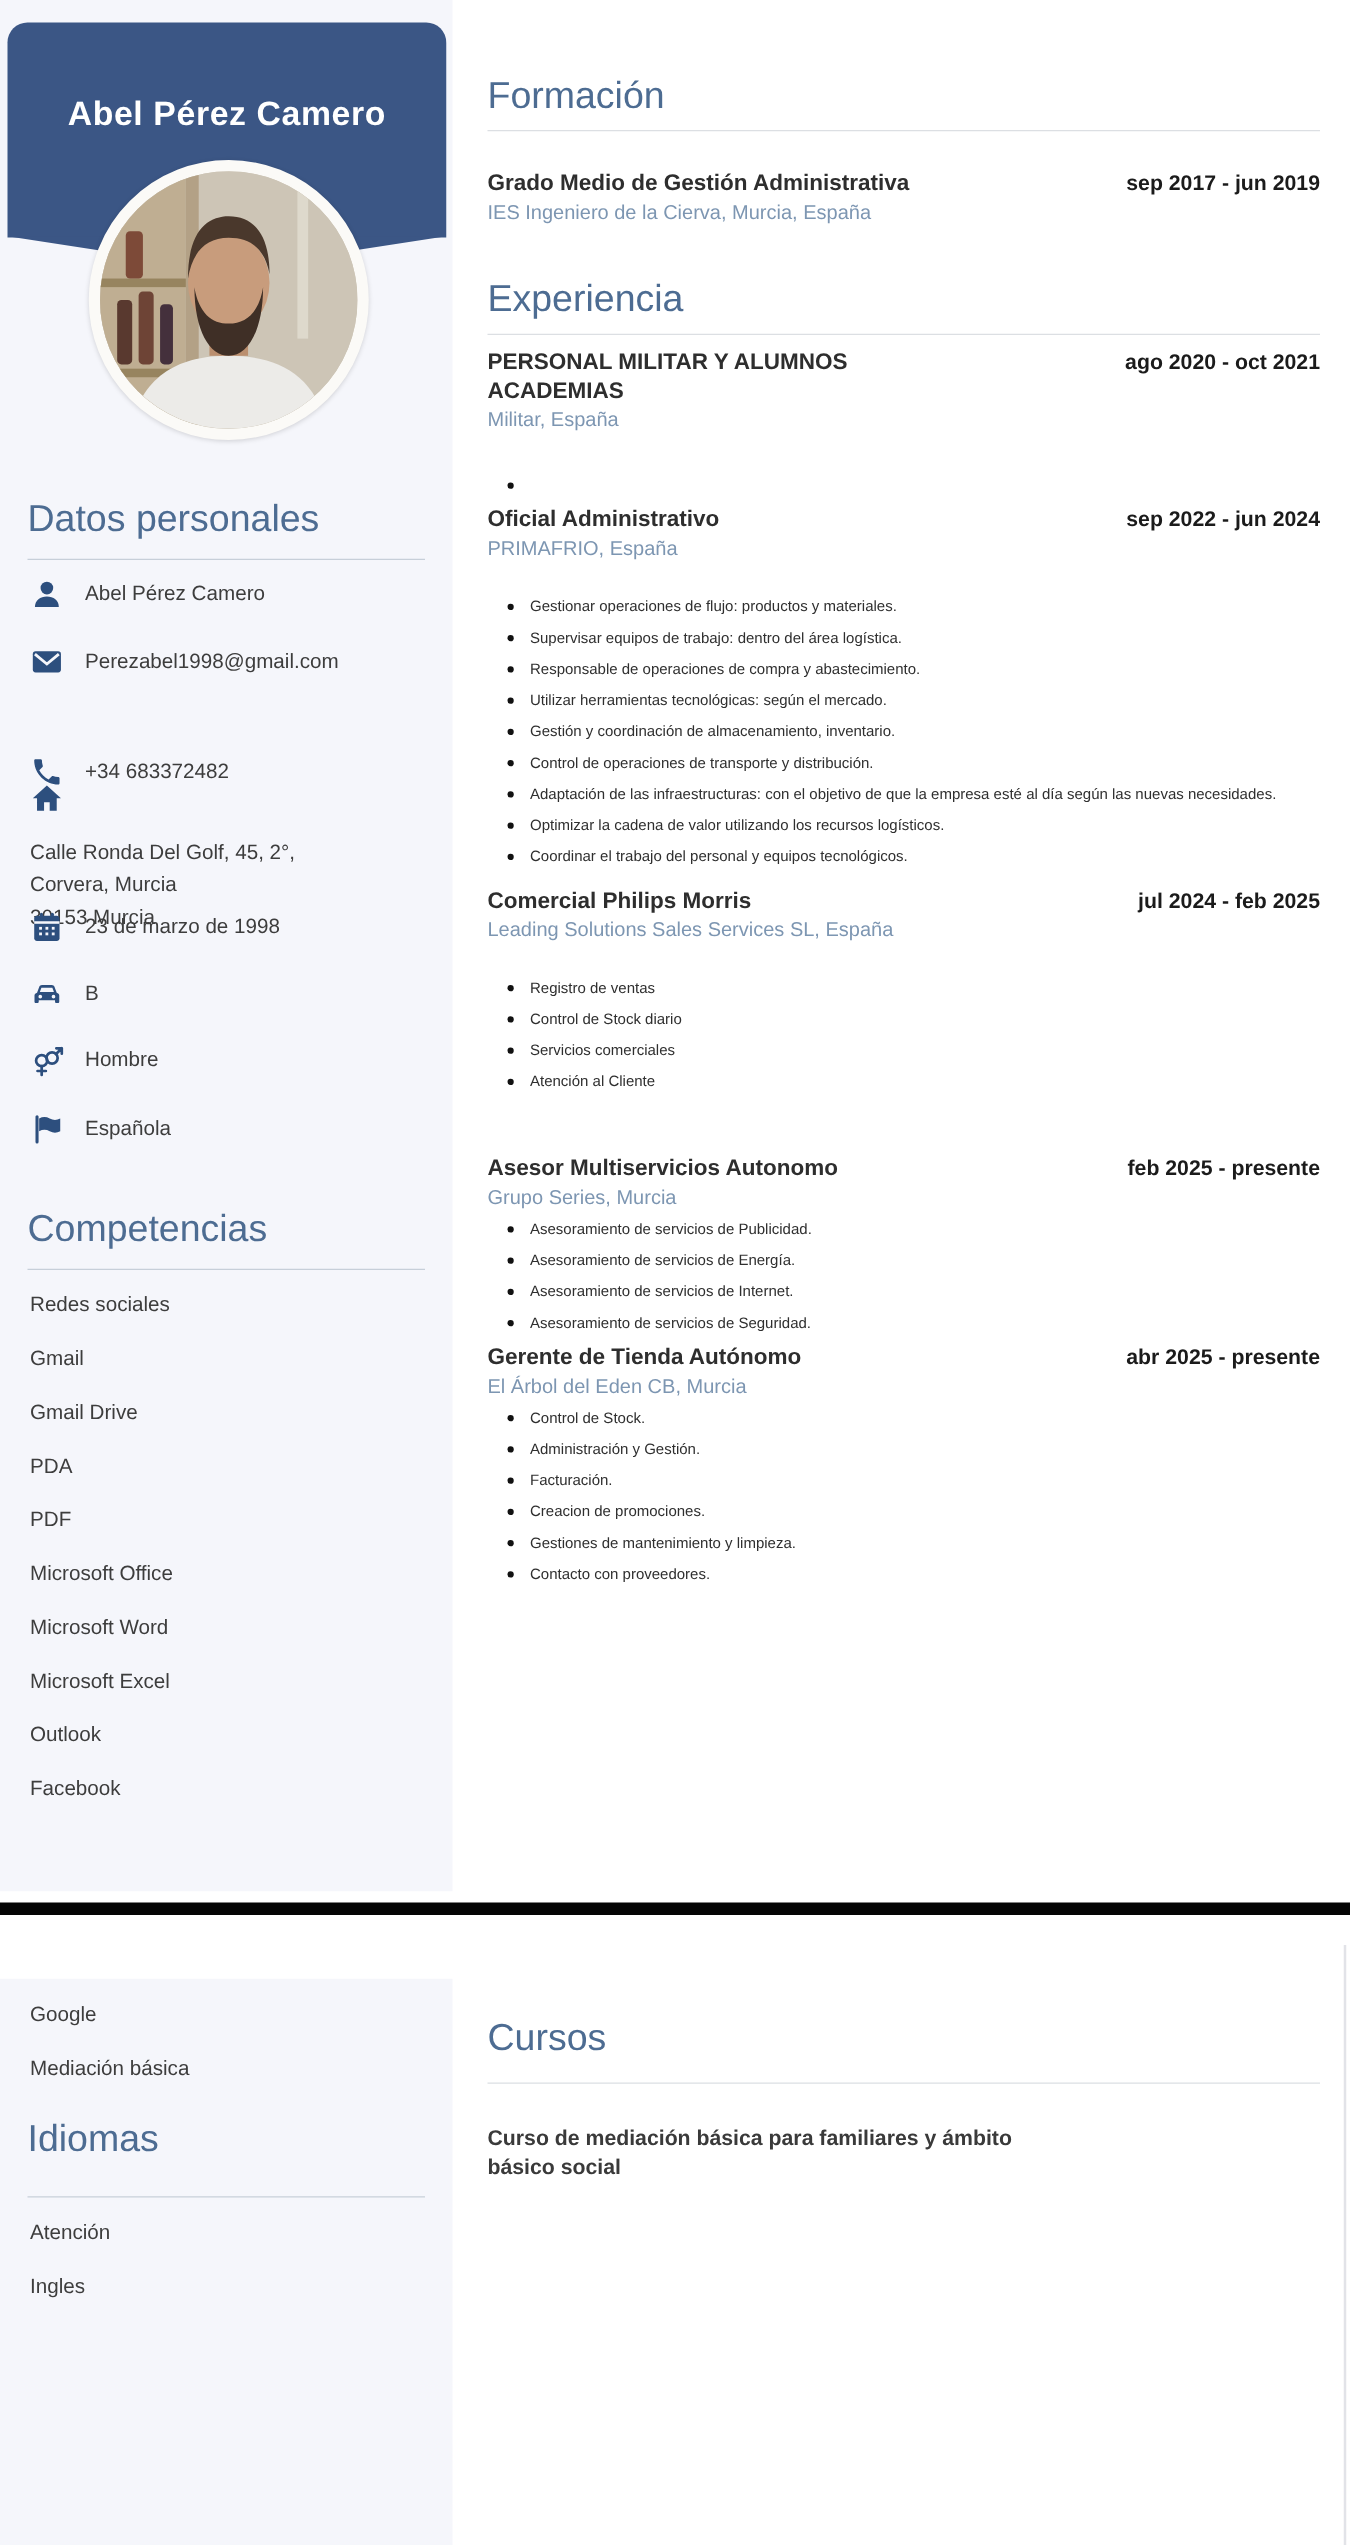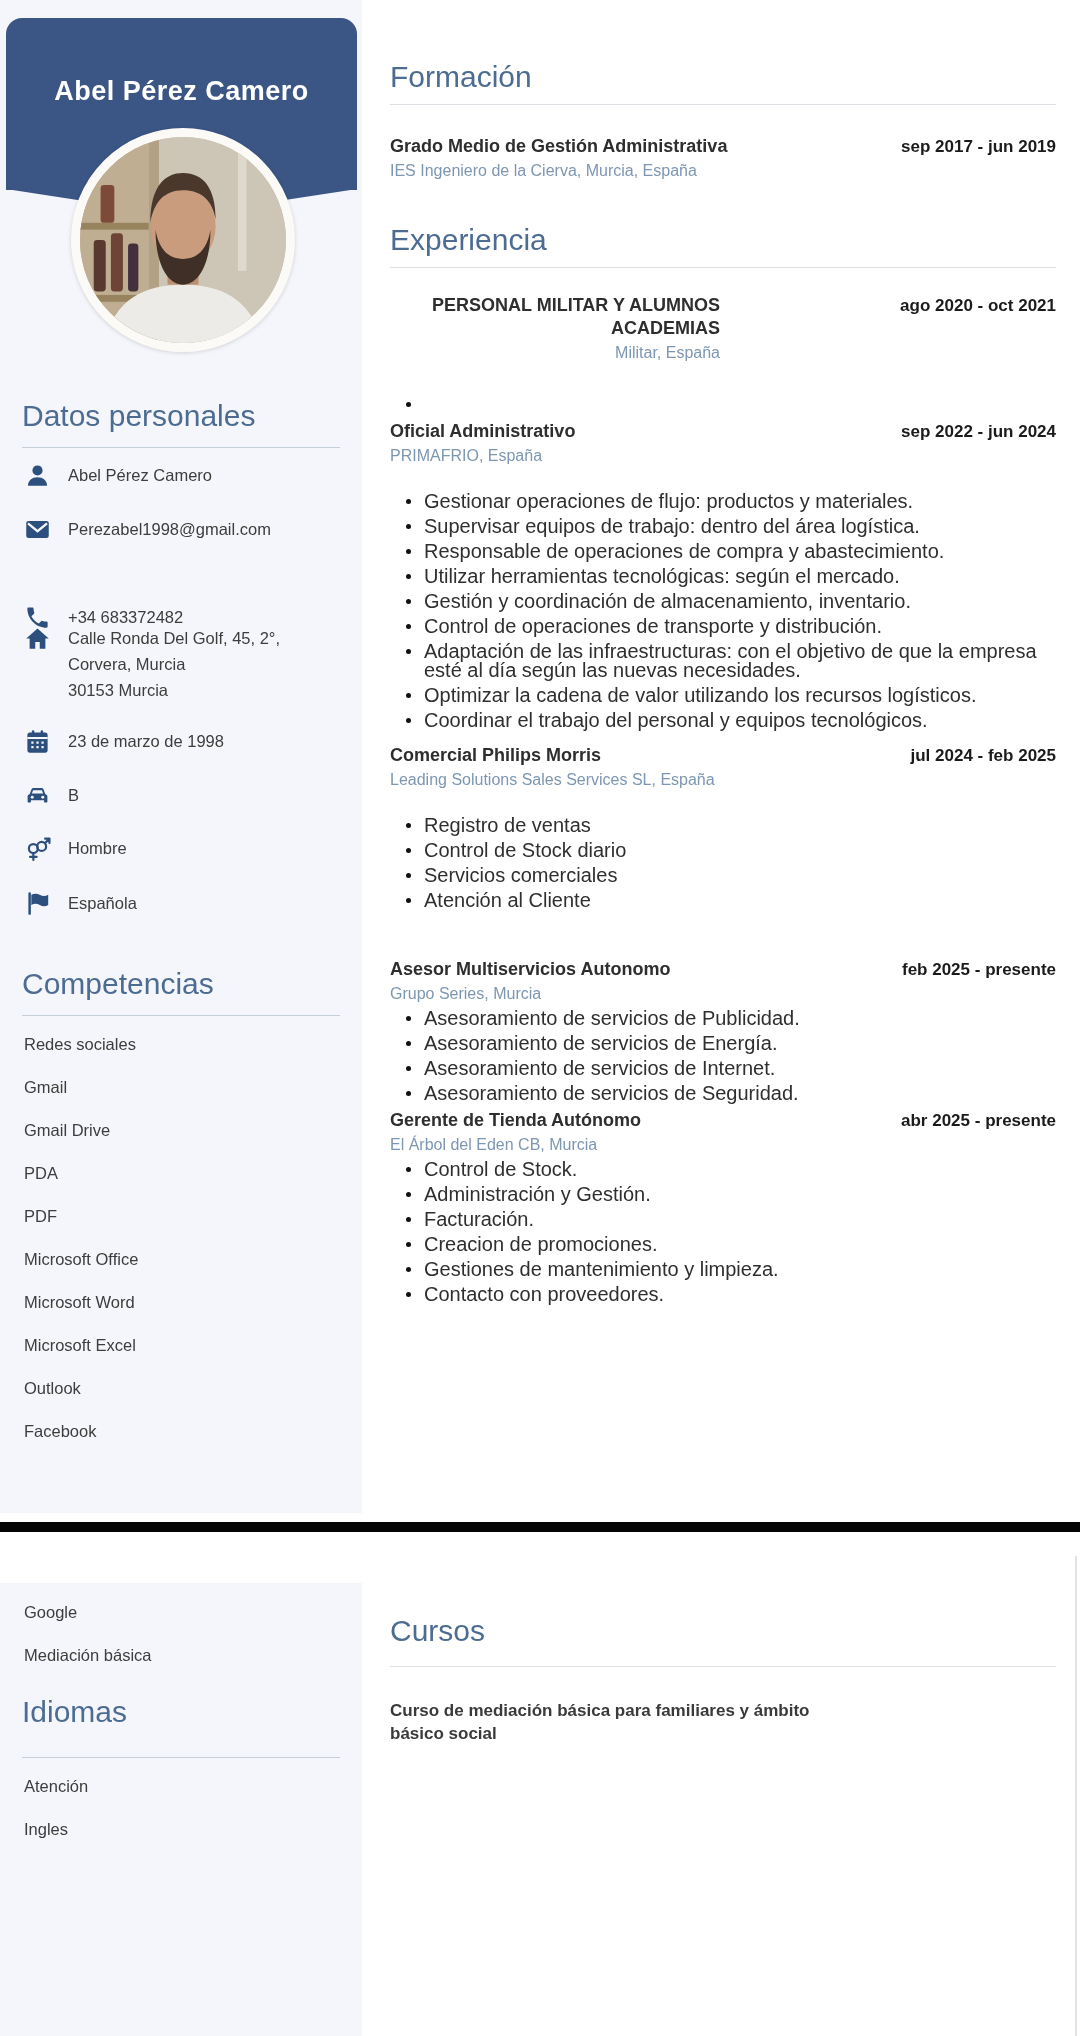--- a/index.html
+++ b/index.html
@@ -46,21 +46,21 @@
 
   .xp{margin-top:4px;}
   .xp-head{display:flex;justify-content:space-between;align-items:flex-start;}
   .xp-title{font-size:18px;font-weight:700;color:#2e2e2e;line-height:23px;max-width:440px;}
   .xp-title.narrow{max-width:330px;}
   .xp-sub{font-size:16px;color:#7d96b2;margin-top:3px;line-height:20px;}
   .xp-date{font-size:17px;font-weight:700;color:#1b1b1b;white-space:nowrap;line-height:23px;}
 
   .bullets{list-style:none;margin:26px 0 0 12px;padding:0;}
   .bullets.tight{margin-top:5px;}
-  .bullets li{position:relative;padding-left:22px;font-size:20px;line-height:19px;
+  .bullets li{position:relative;padding-left:22px;font-size:12px;line-height:19px;
               margin-bottom:6px;color:#2f2f2f;min-height:19px;max-width:620px;}
   .bullets li::before{content:"";position:absolute;left:4px;top:7px;width:5px;height:5px;
                       border-radius:50%;background:#111;}
 
   .edu{margin-top:30px;}
   .course-title{margin-top:32px;font-size:17px;font-weight:700;color:#3a3a3a;line-height:23px;max-width:430px;}
 
   
   .pagebreak{position:absolute;left:0;top:1522px;width:1080px;height:10px;background:#050505;}
   .edge-line{position:absolute;left:1075px;top:1556px;width:2px;height:480px;background:#e2e3e8;}
@@ -121,21 +121,21 @@
 
   <div class="prow" style="top:604px;">
     <span class="ic">
       <svg viewBox="0 0 24 24">
           <path d="M6.6 10.8c1.4 2.8 3.8 5.1 6.6 6.6l2.2-2.2c.3-.3.7-.4 1-.2 1.1.4 2.3.6 3.6.6.6 0 1 .4 1 1V20c0 .6-.4 1-1 1C10.8 21 3 13.2 3 3.9 3 3.4 3.4 3 4 3h3.5c.6 0 1 .4 1 1 0 1.2.2 2.4.6 3.6.1.3 0 .7-.2 1z" fill="#2d4f7e"></path>
         </svg>
     </span>
     <div>+34 683372482</div>
   </div>
 
-  <div class="prow" style="top:625px;">
+  <div class="prow" style="top:625px;flex-direction:column;">
     <span class="ic">
       <svg viewBox="0 0 24 24">
           <path d="M12 3l10 9h-3v9h-5v-6h-4v6H5v-9H2z" fill="#2d4f7e"></path>
         </svg>
     </span>
     <div>
       <div>Calle Ronda Del Golf, 45, 2°,</div>
       <div>Corvera, Murcia</div>
       <div>30153 Murcia</div>
     </div>
@@ -221,21 +221,21 @@
           <div class="xp-title">Grado Medio de Gestión Administrativa</div>
           <div class="xp-sub">IES Ingeniero de la Cierva, Murcia, España</div>
         </div>
         <div class="xp-date">sep 2017 - jun 2019</div>
       </div>
     </div>
 
     <h2 class="m-h" style="margin-top:40px;">Experiencia</h2>
     <div class="m-hr"></div>
 
-    <div class="xp" style="margin-top:26px;text-align:right;">
+    <div class="xp" style="margin-top:10px;">
       <div class="xp-head">
         <div class="xp-left">
           <div class="xp-title narrow">PERSONAL MILITAR Y ALUMNOS ACADEMIAS</div>
           <div class="xp-sub">Militar, España</div>
         </div>
         <div class="xp-date">ago 2020 - oct 2021</div>
       </div>
       <ul class="bullets" style="margin-top:32px;">
         <li></li>
       </ul>

